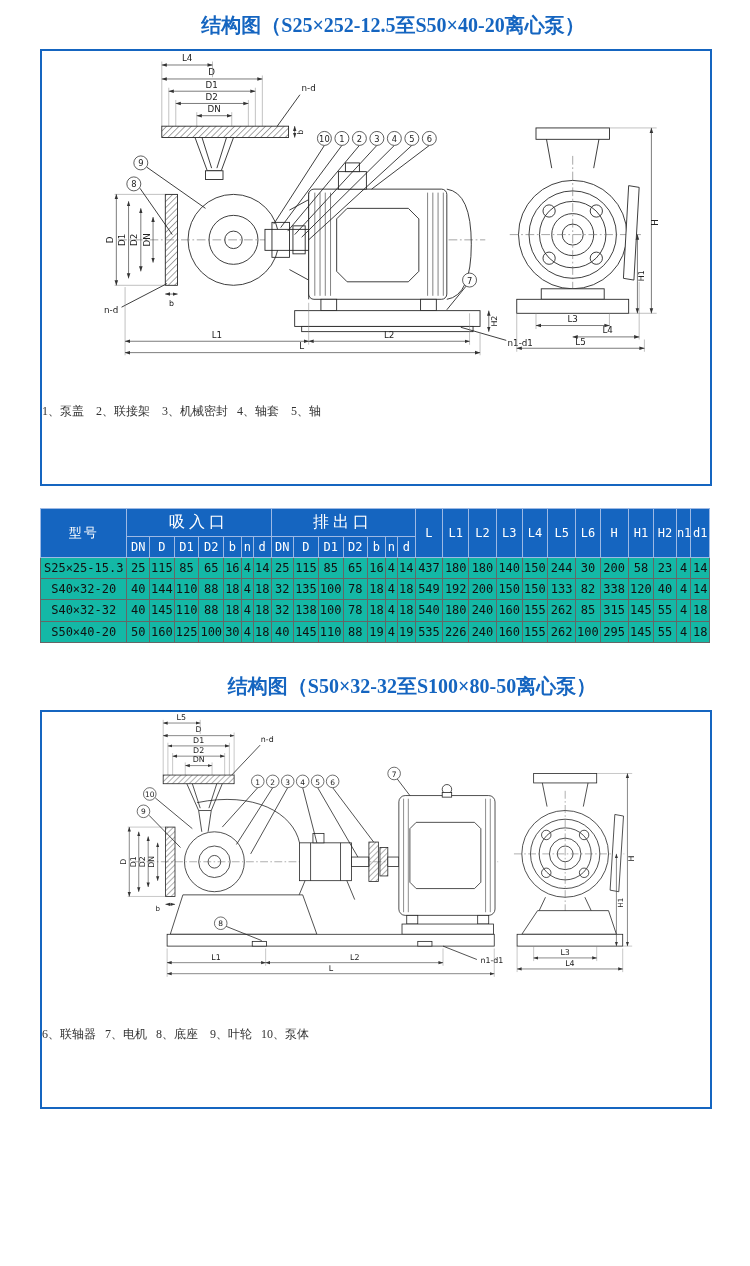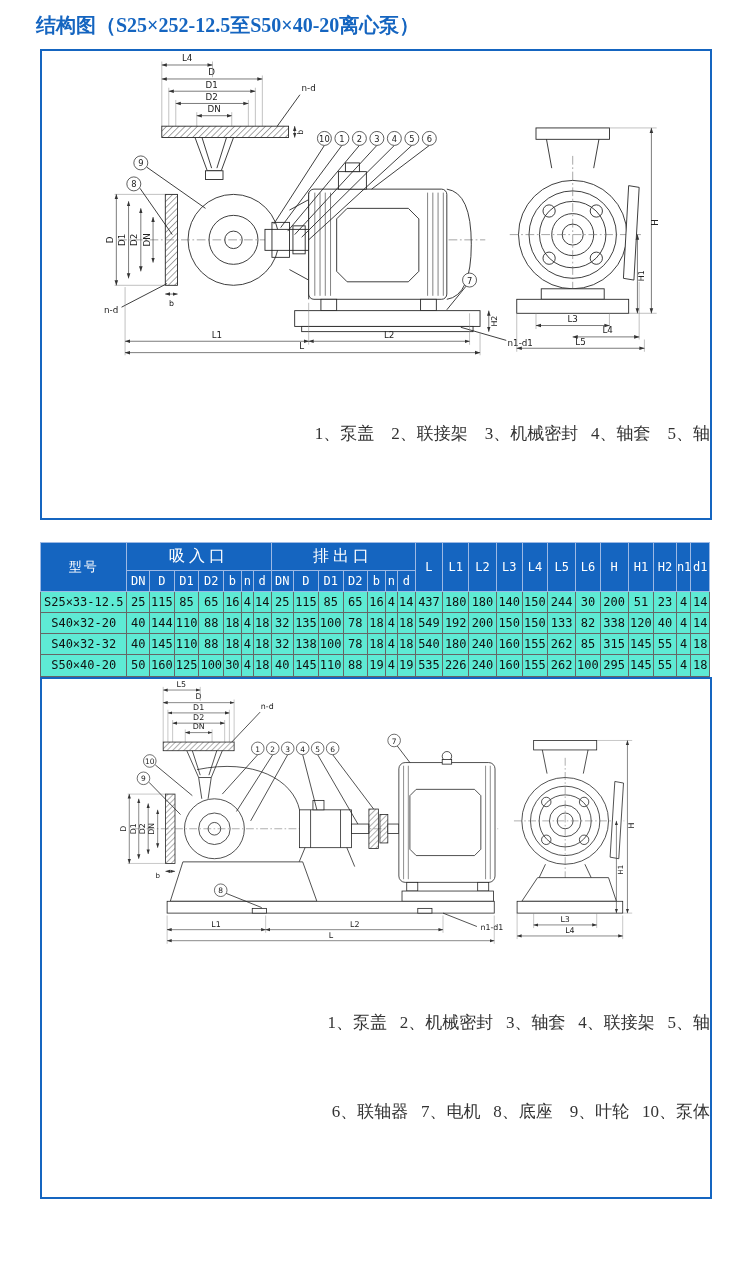--- a/index.html
+++ b/index.html
@@ -1,23 +1,23 @@
 <!DOCTYPE html>
 <html><head>
 <meta charset="utf-8">
 <style>
   html,body{margin:0;padding:0;}
   body{width:750px;background:#fff;font-family:"Liberation Sans",sans-serif;color:#111;}
   .page{width:750px;min-height:1266px;background:#fff;overflow:hidden;}
-  .sec-title{font-family:"Liberation Serif",serif;font-weight:bold;font-size:20px;color:#1565c0;margin:12px 0 10px 36px;}
+  .sec-title{font-family:"Liberation Serif",serif;font-weight:bold;font-size:20px;color:#1565c0;margin:12px 0 10px 36px;text-align:center;}
   .sec-title.t2{margin-left:74px;margin-top:30px;}
   .fig-box{margin-left:40px;width:668px;border:2px solid #1565c0;background:#fff;}
   .fig-box svg{display:block;width:100%;}
-  .parts{text-align:right;font-family:"Liberation Serif",serif;font-size:17px;color:#333;line-height:1.75;padding:2px 0 10px 0;white-space:pre-wrap;}
-  table.spec{border-collapse:collapse;table-layout:fixed;border:1px solid #444;background:#5eead4;}
+  .parts{text-align:left;font-family:"Liberation Serif",serif;font-size:12px;color:#333;line-height:1.75;padding:2px 0 20px 0;white-space:pre-wrap;}
+  table.spec{border-collapse:collapse;table-layout:fixed;border:1px solid #444;background:#14b8a6;}
   table.spec.t1tab{width:670px;margin:22px 0 0 40px;}
   table.spec th{background:#1565c0;color:#fff;border:1px solid #9db9e4;font-weight:normal;font-size:12px;padding:3px 0;font-family:"DejaVu Sans Mono","Liberation Sans",monospace;}
   table.spec th.grp{font-size:16px;letter-spacing:4px;}
   table.spec th.model{font-size:13px;letter-spacing:2px;}
   table.spec td{border:1px solid #666;text-align:center;font-size:12px;padding:2px 0;white-space:pre-wrap;font-family:"DejaVu Sans Mono","Liberation Sans",monospace;color:#111;line-height:1.35;}
   
   .ln{stroke:#222;stroke-width:1;fill:none;}
   .lnw{stroke:#222;stroke-width:1;fill:#fff;}
   .fill-h{fill:url(#hx);stroke:#222;stroke-width:1;}
   .dim{stroke:#444;stroke-width:0.8;marker-start:url(#ar);marker-end:url(#ar);}
@@ -286,21 +286,21 @@
           <th>D</th>
           <th>D1</th>
           <th>D2</th>
           <th>b</th>
           <th>n</th>
           <th>d</th>
         </tr>
       </thead>
       <tbody>
         <tr>
-          <td>S25×33-12.5</td>
+          <td>S25×25-15.3</td>
           <td>25</td>
           <td>115</td>
           <td>85</td>
           <td>65</td>
           <td>16</td>
           <td>4</td>
           <td>14</td>
           <td>25</td>
           <td>115</td>
           <td>85</td>
@@ -309,21 +309,21 @@
           <td>4</td>
           <td>14</td>
           <td>437</td>
           <td>180</td>
           <td>180</td>
           <td>140</td>
           <td>150</td>
           <td>244</td>
           <td>30</td>
           <td>200</td>
-          <td>51</td>
+          <td>58</td>
           <td>23</td>
           <td>4</td>
           <td>14</td>
         </tr>
         <tr>
           <td>S40×32-20</td>
           <td>40</td>
           <td>144</td>
           <td>110</td>
           <td>88</td>
@@ -404,20 +404,21 @@
           <td>100</td>
           <td>295</td>
           <td>145</td>
           <td>55</td>
           <td>4</td>
           <td>18</td>
         </tr>
       </tbody>
     </table>
 
+  <h2 class="sec-title t2">结构图（S50×32-32至S100×80-50离心泵）</h2>
 
   <div class="fig-box">
     <svg viewBox="0 0 690 340" style="height:268px">
 
       <line class="dim" x1="75" y1="14" x2="122" y2="14"></line>
         <text x="98" y="10">L5</text>
       <line class="dim" x1="75" y1="30" x2="165" y2="30"></line>
         <text x="120" y="26">D</text>
       <line class="dim" x1="81" y1="43" x2="159" y2="43"></line>
         <text x="120" y="39">D1</text>
@@ -580,18 +581,17 @@
       <line class="ext" x1="545" y1="297" x2="545" y2="316"></line>
         <line class="ext" x1="625" y1="297" x2="625" y2="316"></line>
       <line class="dim" x1="545" y1="312" x2="625" y2="312"></line>
         <text x="585" y="308">L3</text>
       <line class="ext" x1="524" y1="297" x2="524" y2="330"></line>
         <line class="ext" x1="658" y1="300" x2="658" y2="330"></line>
       <line class="dim" x1="524" y1="326" x2="658" y2="326"></line>
         <text x="591" y="322">L4</text>
     </svg>
     <div class="parts">
-      <div>1、泵盖   2、机械密封   3、轴套   4、联接架   5、轴</div>
       <div>6、联轴器   7、电机   8、底座    9、叶轮   10、泵体</div>
     </div>
   </div>
 
 </div>
 
 </body></html>

